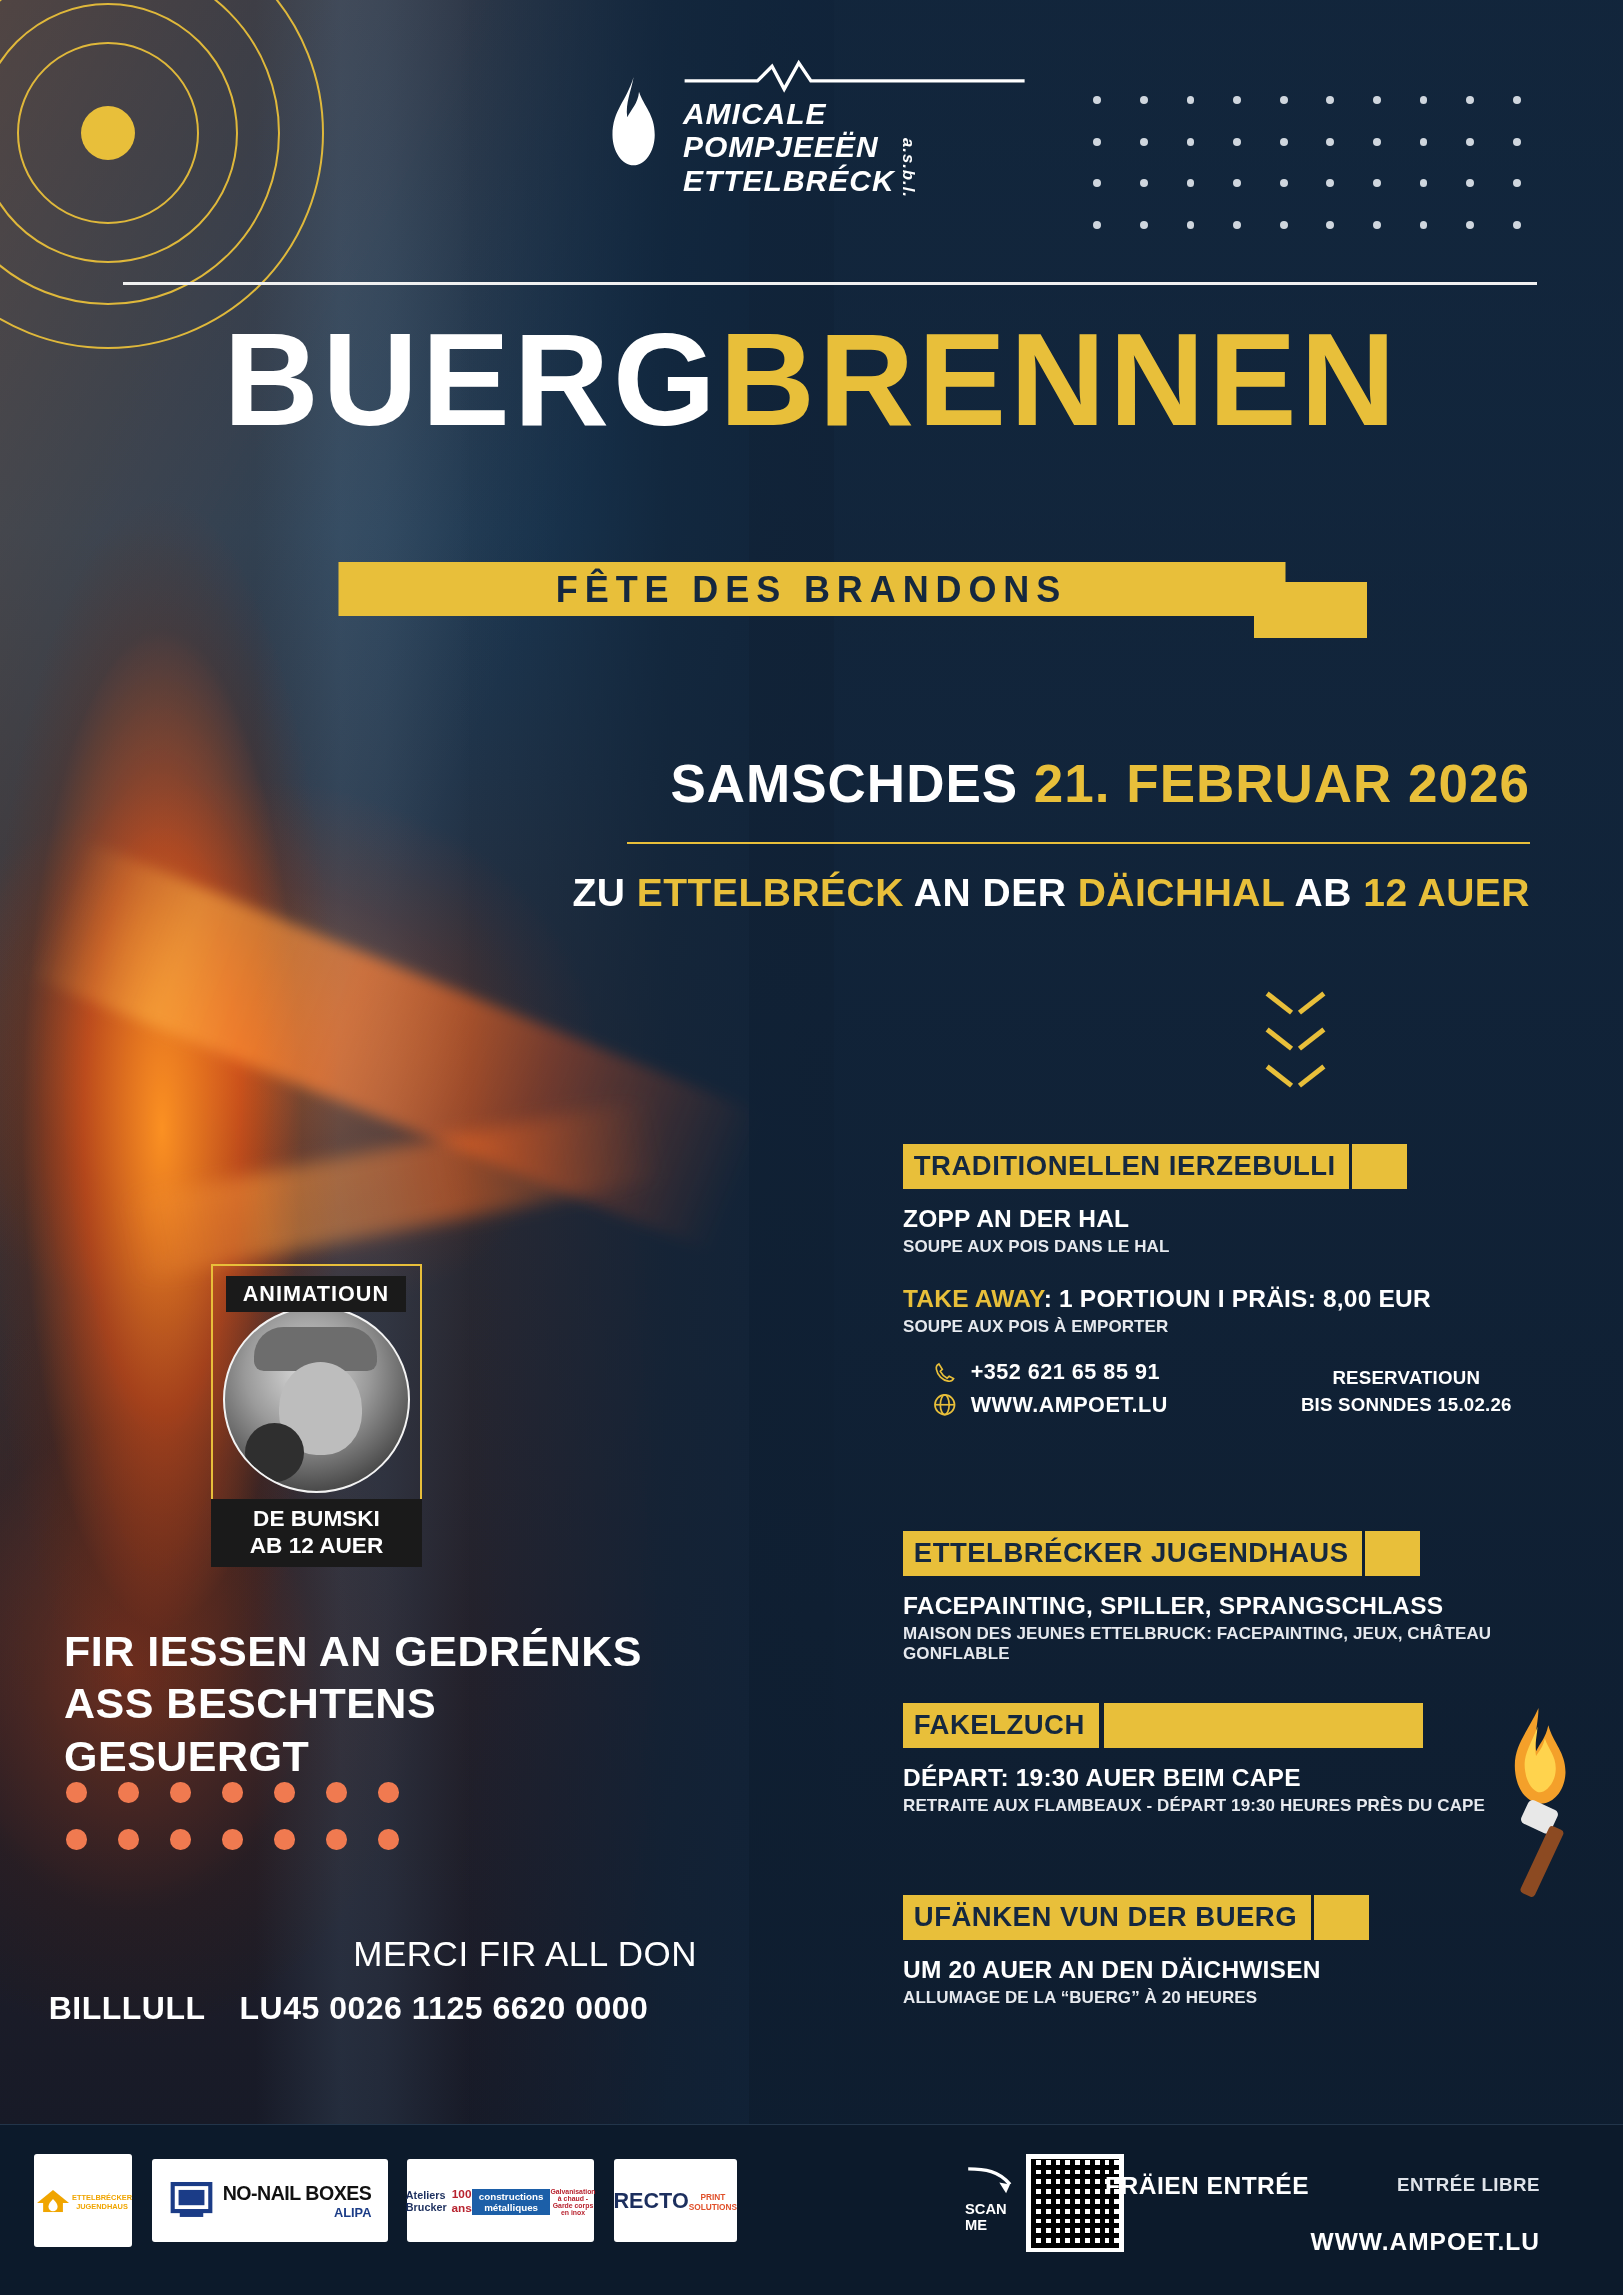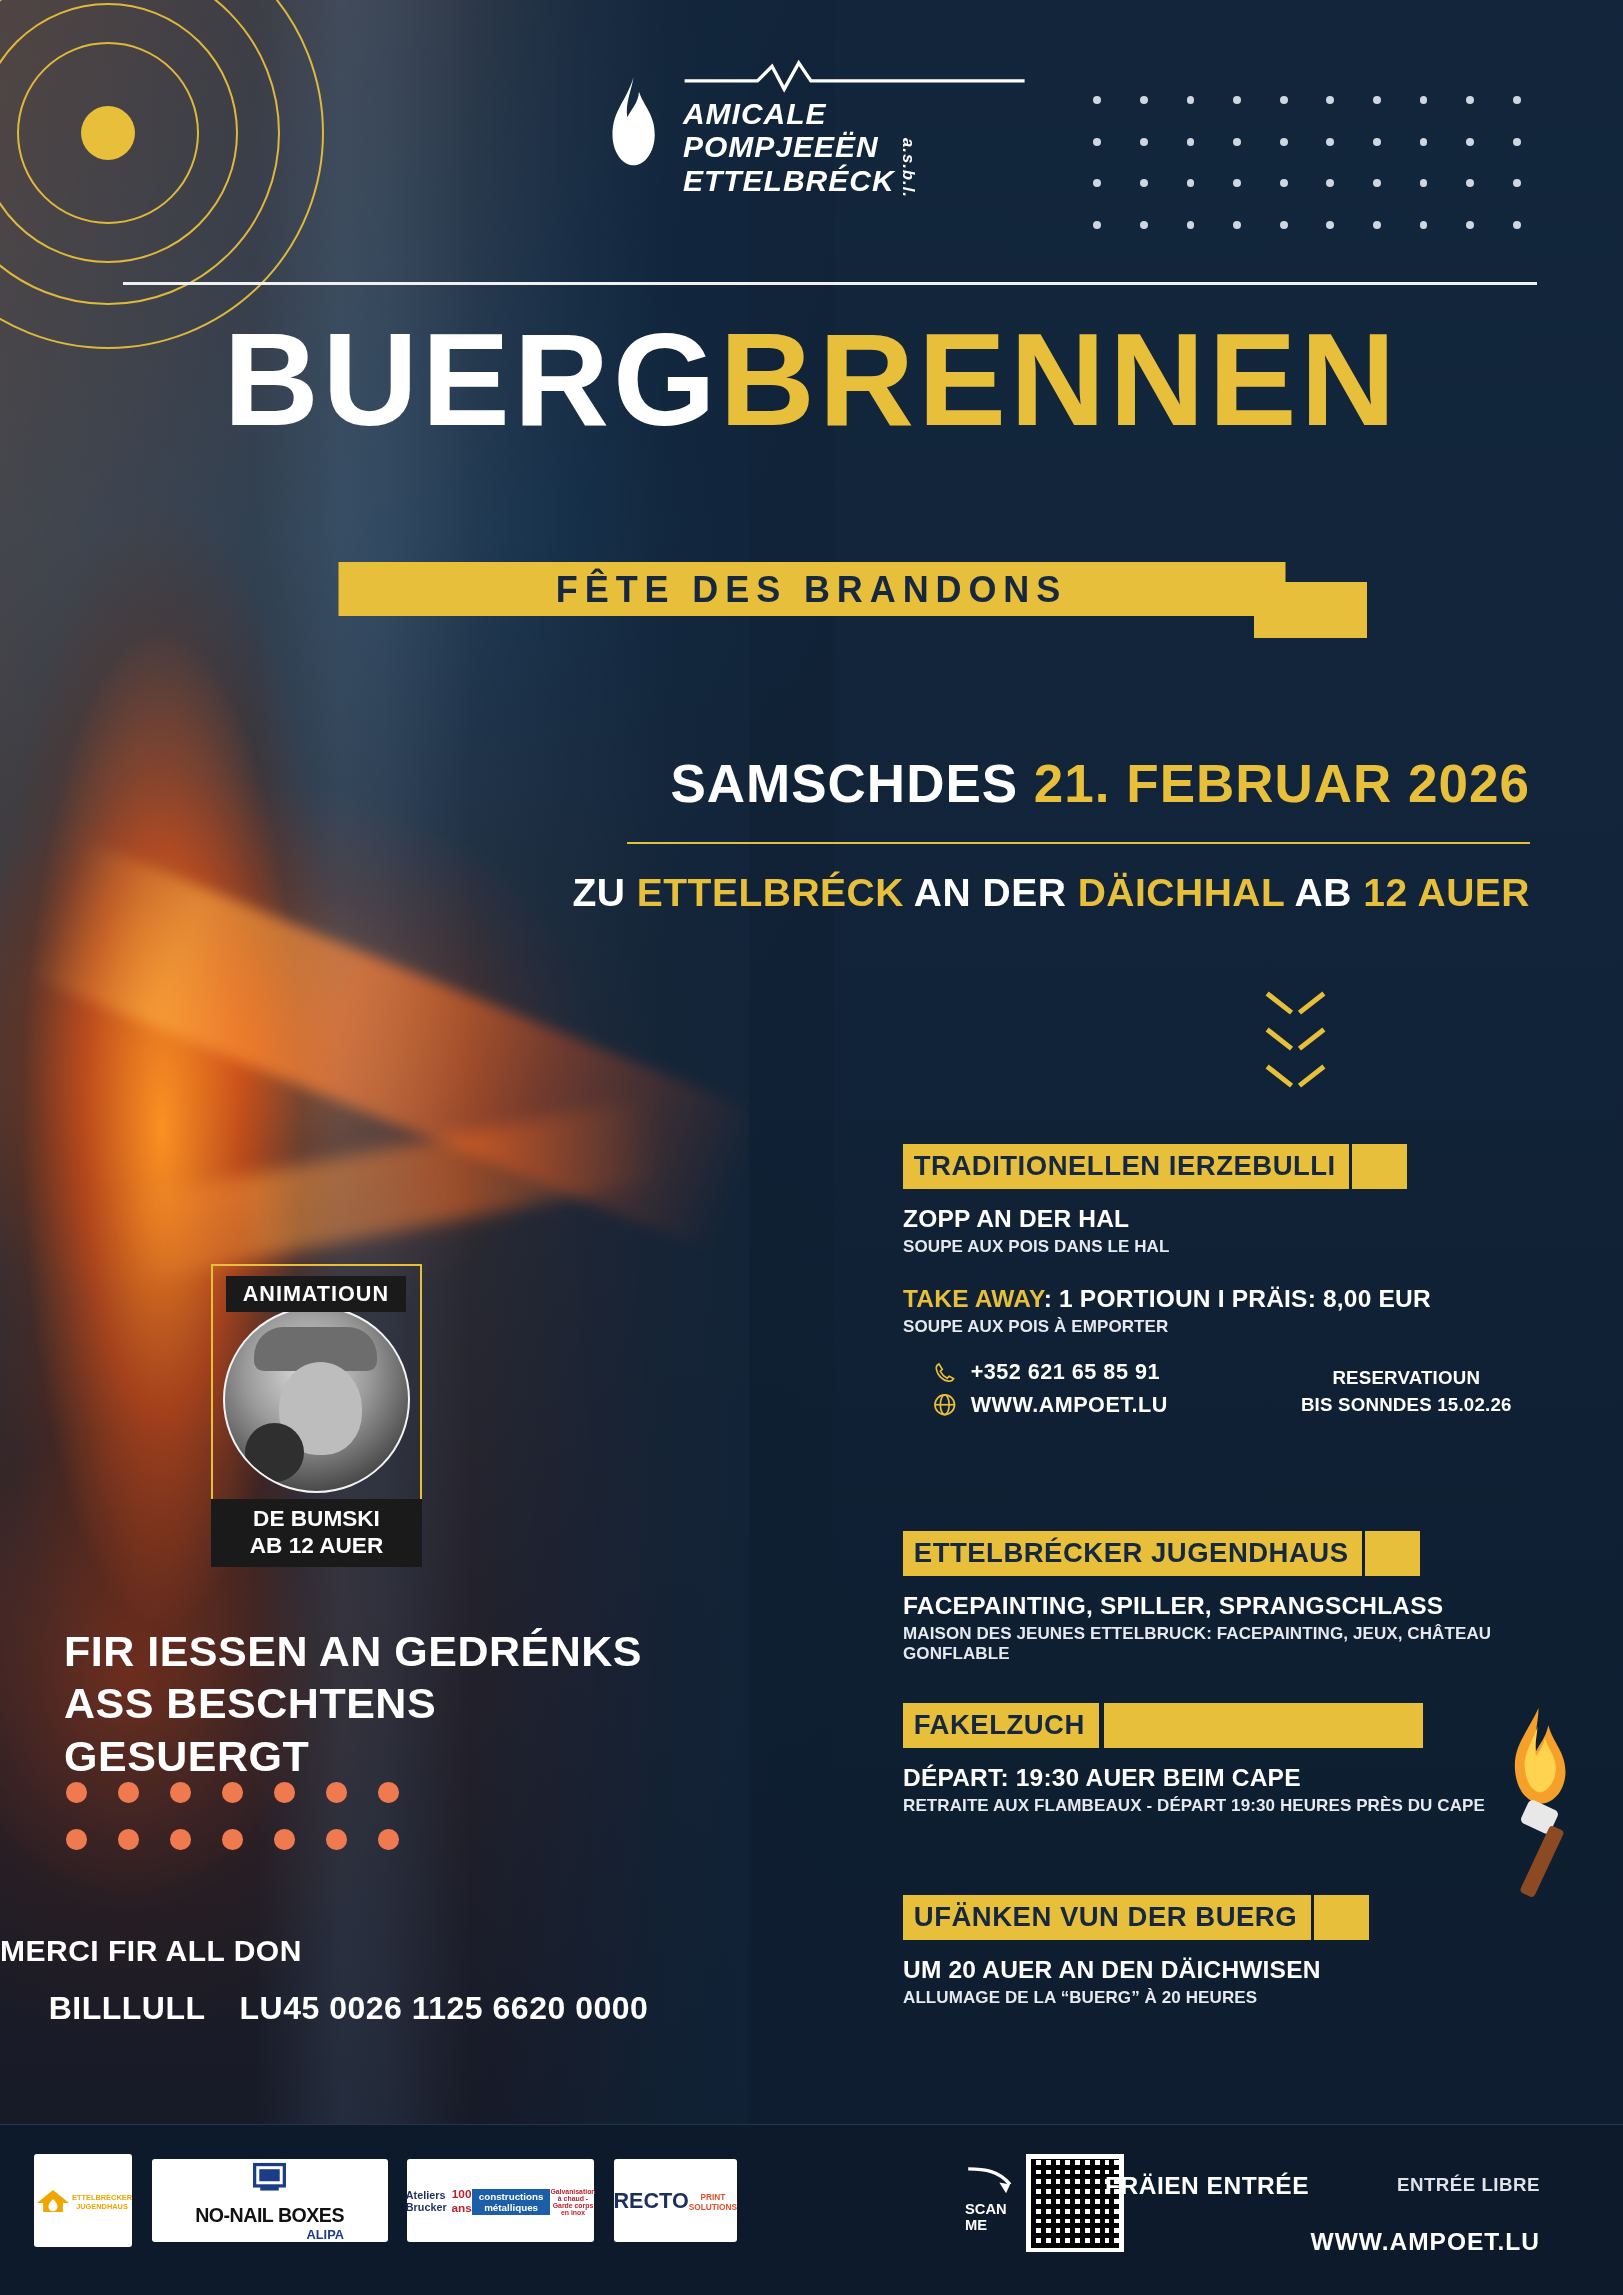--- a/index.html
+++ b/index.html
@@ -219,22 +219,22 @@
     position: absolute; left: 64px; top: 1625px; width: 579px;
     color: #fff; font-size: 43px; font-weight: 800; line-height: 1.22; letter-spacing: 0.5px;
   }
   .dotpair {
     position: absolute; left: 66px; top: 1782px;
     display: grid; grid-template-columns: repeat(7, 52px); grid-template-rows: repeat(2, 47px);
   }
   .dotpair span { width: 20.6px; height: 20.6px; border-radius: 50%; background: #f07a50; }
 
   .merci {
-    position: absolute; left: 0; top: 1934px; width: 697px; text-align: left;
-    color: #fff; font-size: 30px; font-weight: 700; letter-spacing: 0.5px;
+    position: absolute; left: 0; top: 1934px; width: 697px; text-align: right;
+    color: #fff; font-size: 35px; font-weight: 400; letter-spacing: 0.5px;
   }
   .iban {
     position: absolute; left: 0; top: 1990px; width: 697px; text-align: center;
     color: #fff; font-size: 32px; font-weight: 800; letter-spacing: 0.5px;
     display: flex; justify-content: center; gap: 34px;
   }
 
   
   .footer {
     position: absolute; left: 0; bottom: 0; width: 1623px; height: 171px;
@@ -516,21 +516,21 @@
           <path d="M50 6 L92 40 H8 Z" fill="#f0a500"></path>
           <rect x="24" y="38" width="52" height="26" fill="#f0a500"></rect>
           <path d="M50 30 c-8 8-12 14-12 20 a12 12 0 0 0 24 0 c0-6-4-12-12-20z" fill="#ffffff"></path>
         </svg>
         <div style="font-size:7.4px;color:#f0a500;line-height:1.25;margin-top:2px;">
           <div>ETTELBRÉCKER</div>
           <div>JUGENDHAUS</div>
         </div>
       </div>
 
-      <div class="sp sp2" style="flex-direction:column;gap:7.9px;">
+      <div class="sp sp2" style="flex-direction:row;gap:7.9px;">
         <svg viewBox="0 0 80 80" width="47" height="47">
           <rect x="8" y="12" width="64" height="46" fill="none" stroke="#1b3c87" stroke-width="7"></rect>
           <rect x="18" y="22" width="44" height="26" fill="#1b3c87"></rect>
           <rect x="20" y="60" width="40" height="8" fill="#1b3c87"></rect>
         </svg>
         <div style="text-align:left;">
           <div style="font-size:19.6px;color:#111;letter-spacing:-0.5px;">NO-NAIL BOXES</div>
           <div style="font-size:12.8px;color:#1b3c87;text-align:right;">ALIPA</div>
         </div>
       </div>

